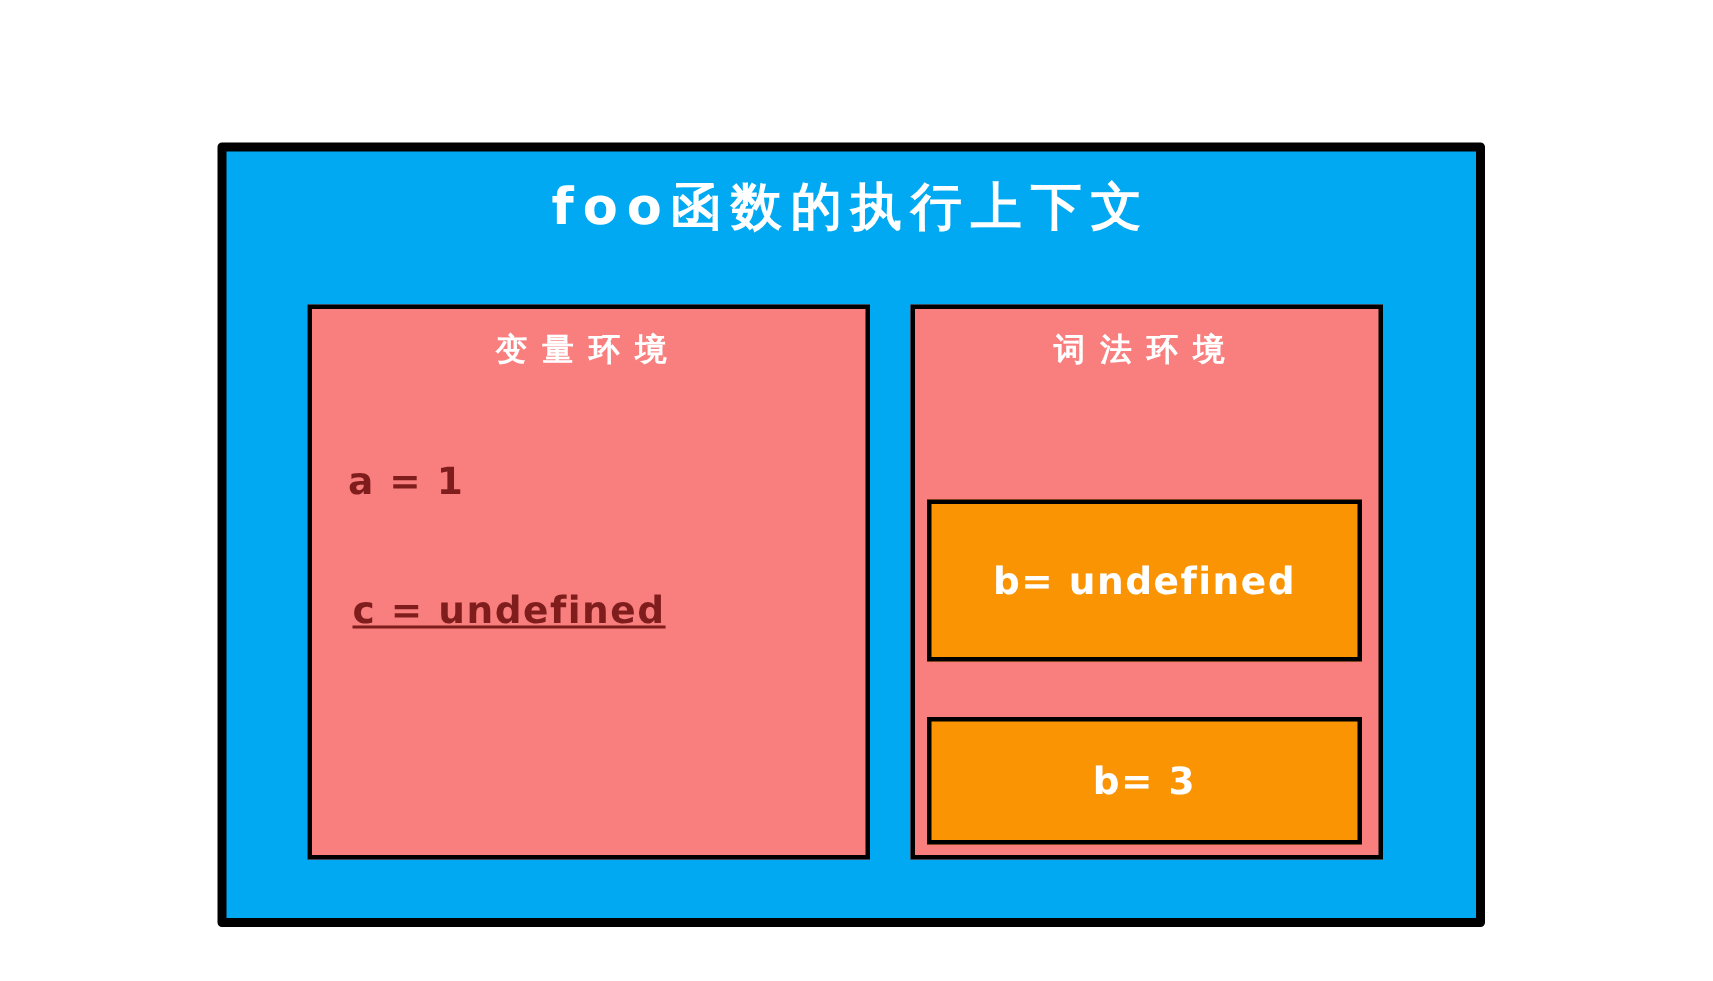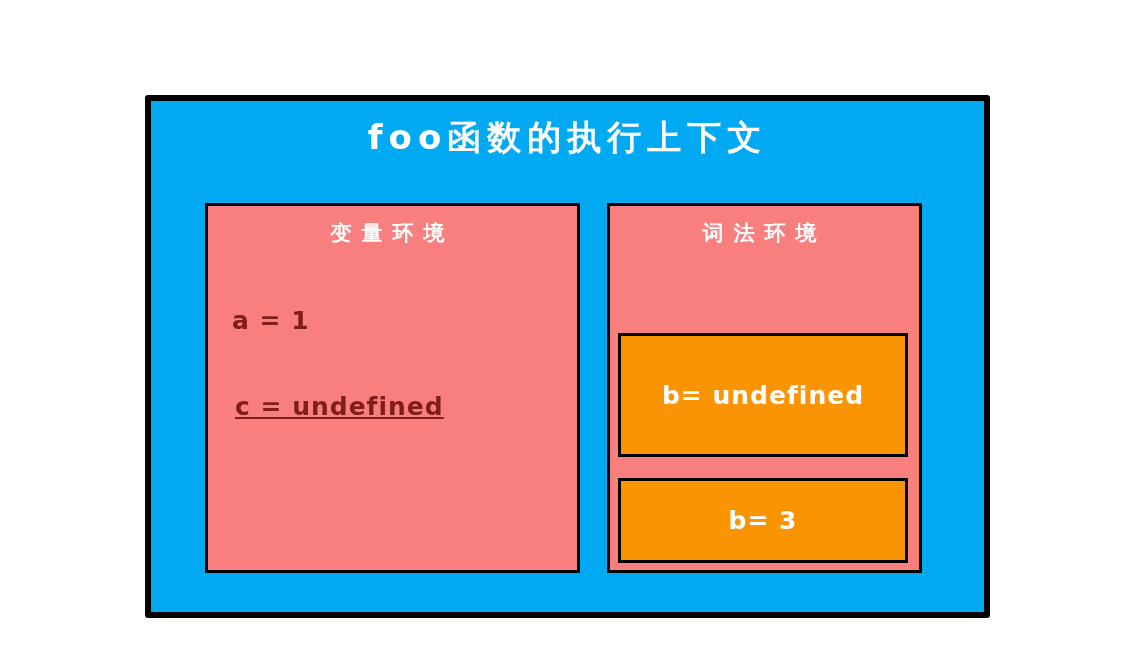--- a/index.html
+++ b/index.html
@@ -91,21 +91,21 @@
     display: flex;
     flex-direction: column;
     align-items: center;
     justify-content: center;
     color: #ffffff;
     font-size: 25px;
     font-weight: bold;
     letter-spacing: 1px;
     text-align: center;
   }
-  .record-1 { top: 127px; height: 124px; }
+  .record-1 { top: 127px; height: 108px; }
   .record-2 { top: 272px; height: 85px; }
   .record-line { line-height: 41px; white-space: nowrap; }
 </style>
 </head>
 <body>
 
 <div class="canvas">
   <div class="outer-box">
 
     <div class="outer-title">foo函数的执行上下文</div>

